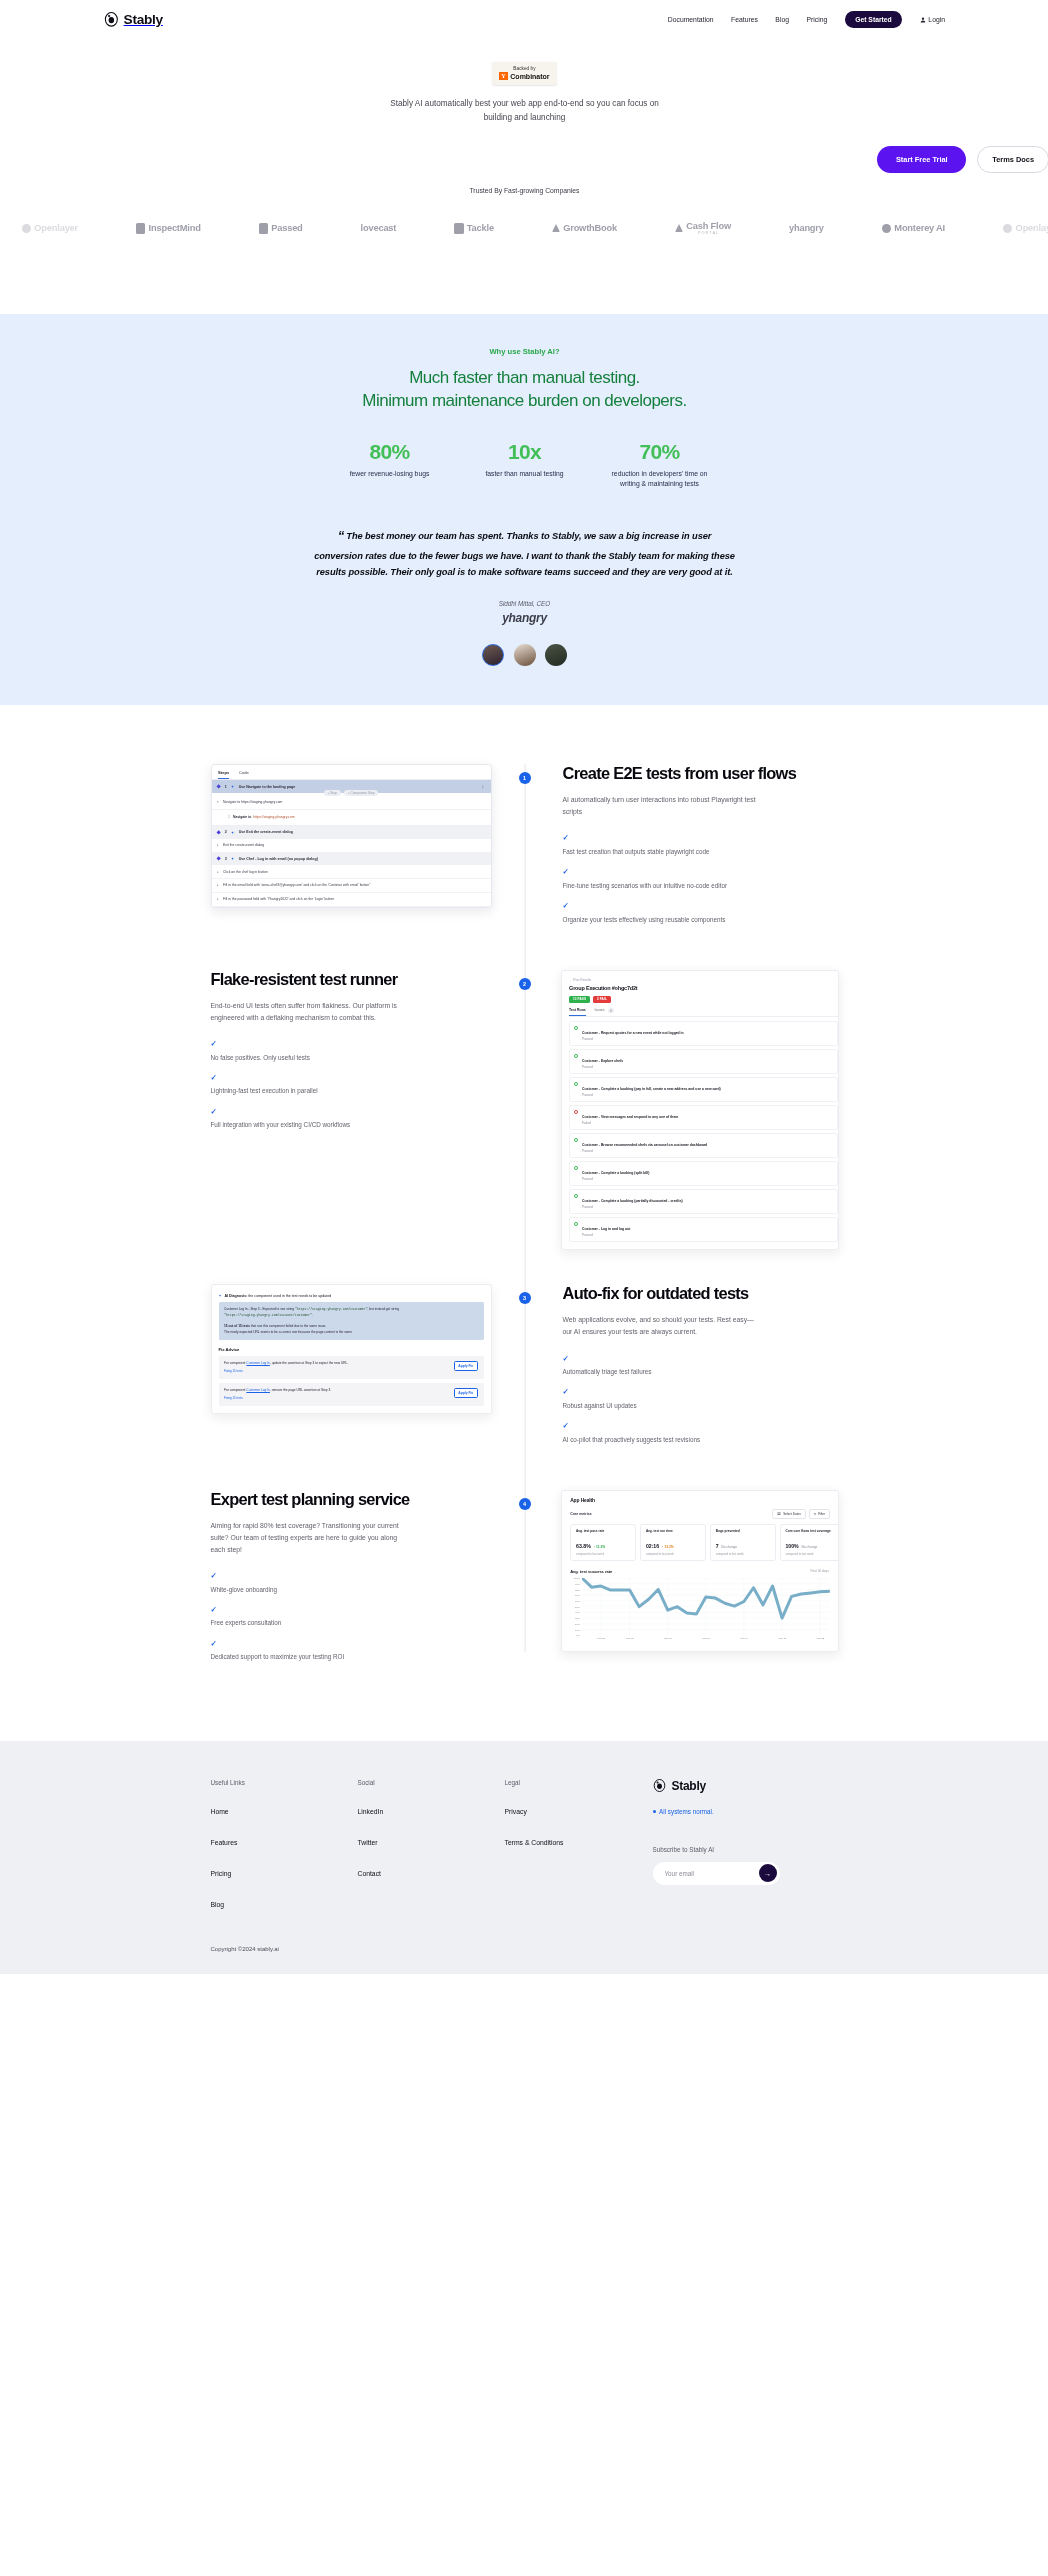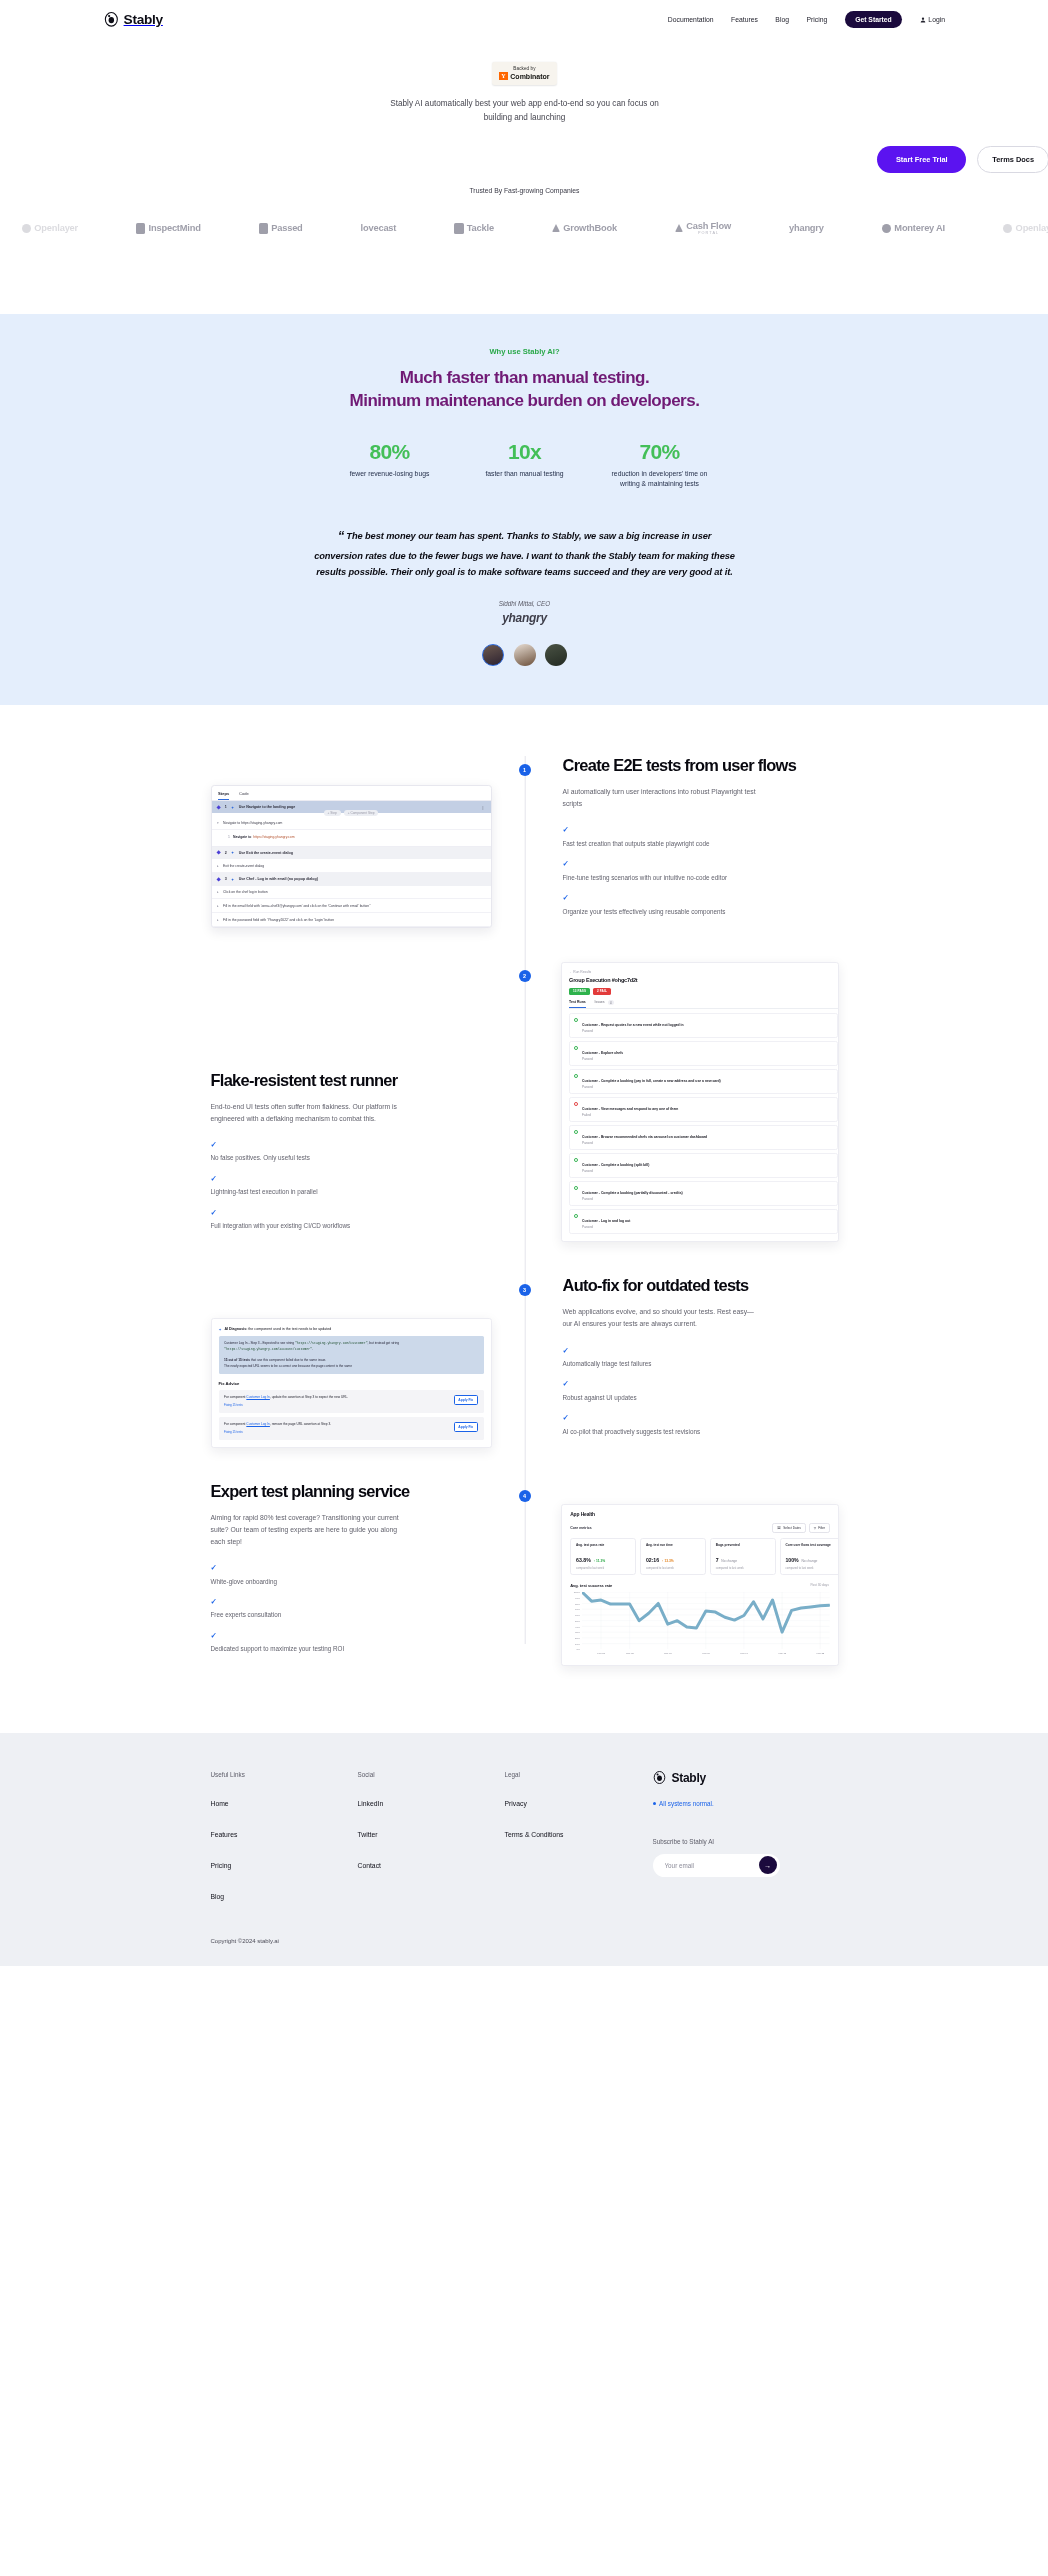--- a/index.html
+++ b/index.html
@@ -88,22 +88,22 @@
   .logo-mark { width: 9.3px; height: 11px; background: #9a9aa6; border-radius: 1.6px; flex: none; }
   .logo-mark.round { border-radius: 50%; height: 9.3px; }
   .logo-mark.tri { background: none; width:0; height:0; border-left: 4.9px solid transparent;
      border-right: 4.9px solid transparent; border-bottom: 8.7px solid #9a9aa6;}
   .logo-sub { font-size: 3.8px; letter-spacing: 1.1px; color:#b0b0bb; display:block; font-weight:500;}
   .logo-stack { display:flex; flex-direction:column; line-height:1.05; }
 
   
   .why { background: #e4eefc; padding: 33px 0 39px; text-align: center; }
   .why-eyebrow { color: #2aa84a; font-size: 7.6px; font-weight: 600; }
-  .why-title { margin-top: 11px; font-size: 17px; line-height: 1.35; font-weight: 700;
-    letter-spacing: -0.5px; color: #701a75; }
+  .why-title { margin-top: 11px; font-size: 17px; line-height: 1.35; font-weight: 400;
+    letter-spacing: -0.5px; color: #15803d; }
   .stats { margin-top: 27px; display: flex; justify-content: center; gap: 31px; }
   .stat { width: 104px; }
   .stat-num { font-size: 21px; font-weight: 800; color: #43bf58; letter-spacing: -0.7px; }
   .stat-label { margin-top: 4.4px; font-size: 6.8px; line-height: 1.6; color: #1f2a45; }
 
   .quote-wrap { margin-top: 35px; max-width: 421px; margin-left:auto; margin-right:auto;font-style:italic; }
   .quote-text {
     font-size: 9.3px; line-height: 1.75; font-weight: 700; color: #0b0b12;
     letter-spacing: -0.1px;
   }
@@ -112,21 +112,21 @@
   .quote-company { margin-top: 3.3px; font-size: 12px; font-weight: 700; color: #3e3e4a; letter-spacing:-0.3px;}
   .avatars { margin-top: 19.7px; display: flex; justify-content: center; gap: 9.8px; }
   .avatar { width: 22px; height: 22px; border-radius: 50%; }
   .avatar.a1 { background: linear-gradient(160deg,#6d5a4f,#2c2230); border: 1.4px solid #2f6bdc; }
   .avatar.a2 { background: linear-gradient(160deg,#e8ded4,#6b4f3a); }
   .avatar.a3 { background: linear-gradient(160deg,#4a5344,#232a22); }
 
   
   .features { padding: 47px 0 33px; position: relative; }
   .feature-row {
-    width: 628px; margin: 4px auto; display: flex; align-items: flex-end;
+    width: 628px; margin: 12px auto; display: flex; align-items: flex-start;
     position: relative; margin-bottom: 34px;
   }
   .rail {
     position: absolute; left: 50%; top: 0; bottom: -34px; width: 0.5px;
     background: #e4e4ec; transform: translateX(-0.3px);
   }
   .feature-row:last-child .rail { bottom: 22px; }
   .badge-num {
     position: absolute; left: 50%; top: 7.6px; transform: translateX(-50%);
     width: 12px; height: 12px; border-radius: 50%; background: #1a62e8; color: #fff;

